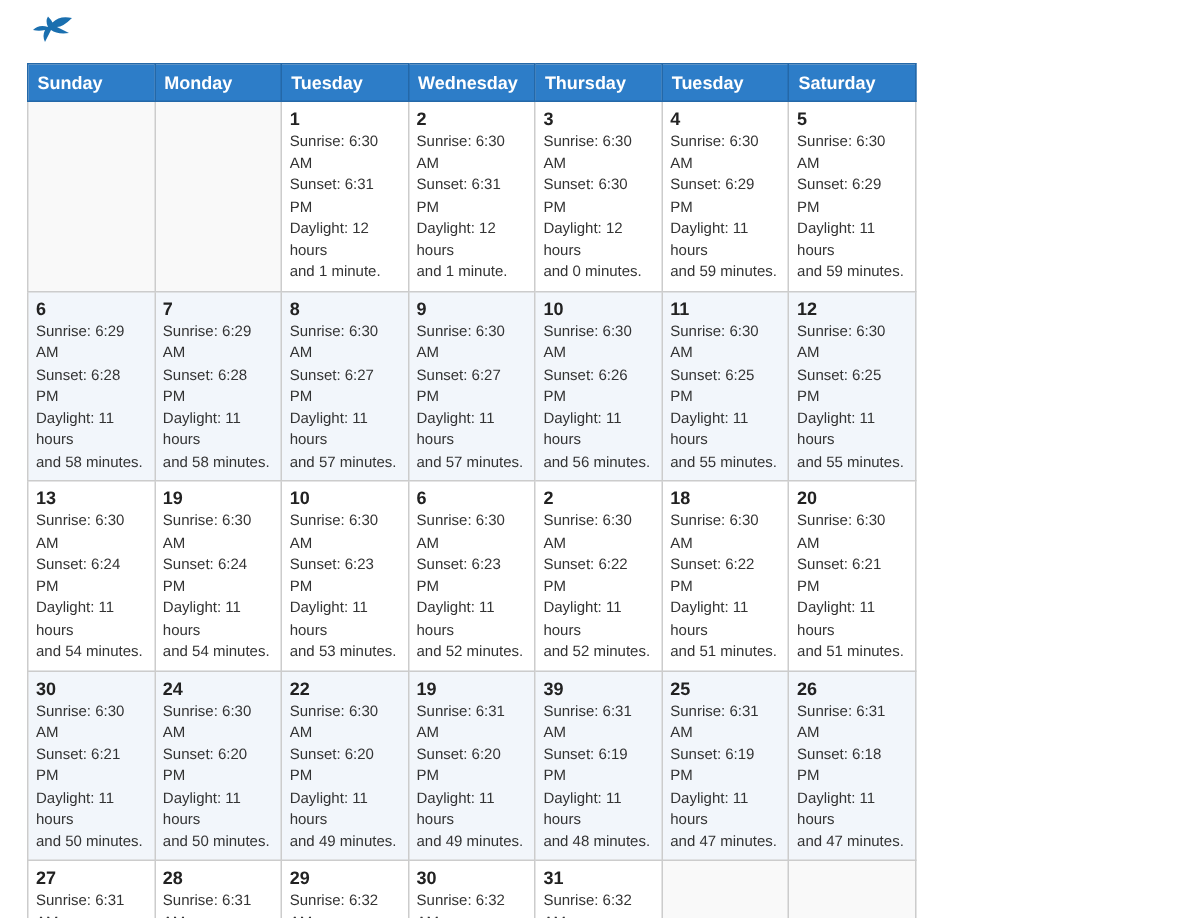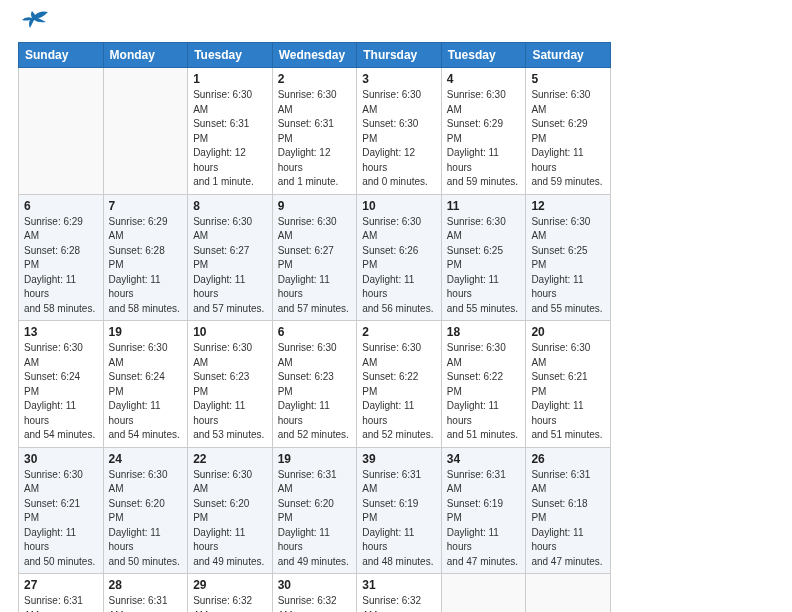--- a/index.html
+++ b/index.html
@@ -294,21 +294,21 @@
 and 49 minutes.</div>
           </td>
           <td>
             <span class="day-number">39</span>
             <div class="day-info" style="white-space: pre-line;">Sunrise: 6:31 AM
 Sunset: 6:19 PM
 Daylight: 11 hours
 and 48 minutes.</div>
           </td>
           <td>
-            <span class="day-number">34</span>
+            <span class="day-number">25</span>
             <div class="day-info" style="white-space: pre-line;">Sunrise: 6:31 AM
 Sunset: 6:19 PM
 Daylight: 11 hours
 and 47 minutes.</div>
           </td>
           <td>
             <span class="day-number">26</span>
             <div class="day-info" style="white-space: pre-line;">Sunrise: 6:31 AM
 Sunset: 6:18 PM
 Daylight: 11 hours

